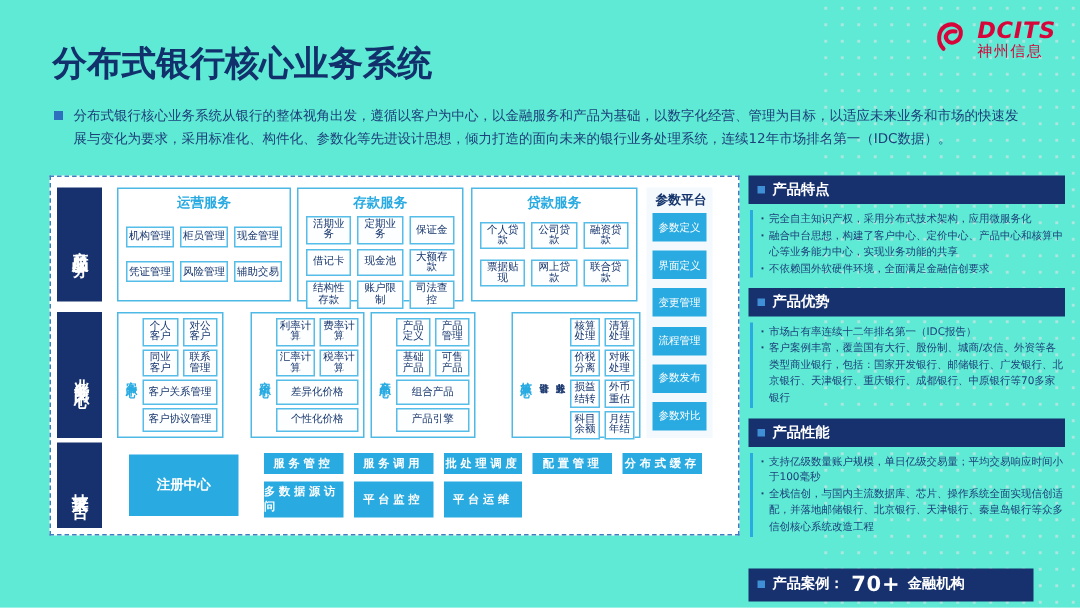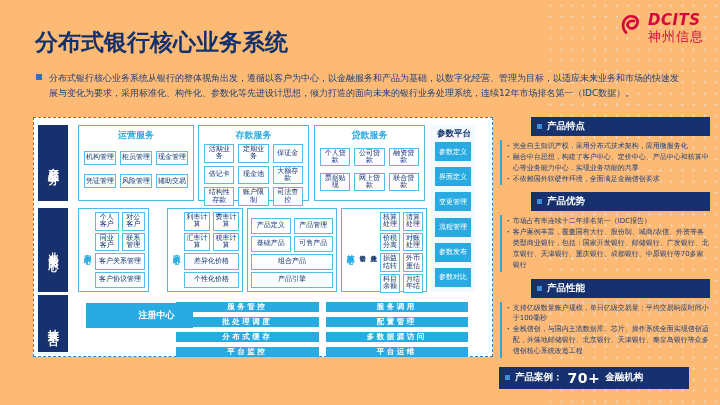--- a/index.html
+++ b/index.html
@@ -1,25 +1,25 @@
 <!DOCTYPE html>
 <html><head>
 <meta charset="utf-8">
 <style>
   html,body{margin:0;padding:0;}
   body{font-family:"DejaVu Sans",sans-serif;}
-  .stage{position:relative;width:720px;height:405px;background:#fdba74;overflow:hidden;}
+  .stage{position:relative;width:720px;height:405px;background:#5eead4;overflow:hidden;}
   .dots{position:absolute;right:0;top:0;width:175px;height:405px;
         background-image:radial-gradient(#dfe3e8 1px,transparent 1.3px);
         background-size:11px 11px;opacity:.6;}
   
   .logo{position:absolute;right:16px;top:13px;display:flex;align-items:flex-start;gap:4px;}
   .logo-txt{color:#d6063b;line-height:1;}
   .logo-brand{font-size:15px;font-weight:bold;font-style:italic;letter-spacing:.5px;}
-  .logo-sub{font-size:13px;margin-top:2px;letter-spacing:1px;}
+  .logo-sub{font-size:10px;margin-top:2px;letter-spacing:1px;}
   .page-title{position:absolute;left:35px;top:27px;font-size:23px;font-weight:bold;color:#12306b;margin:0;}
   .intro{position:absolute;left:36px;top:71px;width:645px;display:flex;}
   .intro-sq{width:6px;height:6px;background:#2e6fbe;margin-top:3px;flex:none;}
   .intro p{margin:0 0 0 7px;font-size:9px;line-height:1.7;color:#1d3f7a;}
   
   .diagram{position:absolute;left:33px;top:117px;width:458px;height:238px;
            border:1px dashed #3e7dc0;background:#fff;}
   .layer{position:absolute;left:4px;width:30px;background:#16316d;color:#fff;
          display:flex;align-items:center;justify-content:center;font-weight:bold;}
   .v{writing-mode:vertical-rl;text-orientation:upright;letter-spacing:2px;line-height:1;}
@@ -44,35 +44,35 @@
   
   .cap{position:absolute;top:90px;height:84px;border:1px solid #4fb9e6;background:#fff;
        display:flex;box-sizing:border-box;padding:3px;gap:2px;}
   .cap-label{color:#29abe2;font-weight:bold;font-size:7.5px;width:11px;
              display:flex;align-items:center;justify-content:center;flex:none;letter-spacing:1px;}
   .cap-sub{color:#14336b;font-size:6.5px;width:9px;display:flex;align-items:center;justify-content:center;flex:none;letter-spacing:0;}
   .cap-items{flex:1;display:flex;flex-direction:column;justify-content:space-between;gap:2px;}
   .cap-row{display:flex;gap:3px;flex:1;}
   .cap-row .item{flex:1;height:auto;}
   
-  .tech-main{position:absolute;left:52px;top:185px;width:73px;height:25px;font-size:9px;font-weight:bold;padding-left:34px;}
+  .tech-main{position:absolute;left:52px;top:185px;width:73px;height:41px;font-size:9px;font-weight:bold;}
   .tech-grid{position:absolute;left:142px;top:184px;width:292px;height:43px;
-             display:grid;grid-template-columns:repeat(2,1fr);gap:5px 7px;}
+             display:grid;grid-template-columns:repeat(5,1fr);gap:5px 7px;}
   .tech-btn{font-size:7.5px;letter-spacing:2.5px;font-weight:bold;}
   
   .rp{position:absolute;left:499px;top:117px;width:211px;}
   .rp-head{background:#16316d;color:#fff;font-weight:bold;font-size:9.5px;
-           display:flex;align-items:center;gap:5px;padding:3px 6px;margin-left:32px;}
+           display:flex;align-items:center;gap:5px;padding:3px 6px;}
   .head-sq{width:5px;height:5px;background:#3f8fd6;flex:none;}
   .rp-body{border-left:2px solid #29abe2;margin:4px 0 7px 1px;padding:1px 0 1px 5px;}
   .rp-body ul{margin:0;padding:0;list-style:none;}
   .rp-body li{font-size:7px;color:#1d3f7a;line-height:1.55;display:flex;}
   .rp-body li::before{content:"·";margin-right:3px;font-weight:bold;}
   .case-bar{background:#16316d;color:#fff;display:flex;align-items:center;gap:5px;
-            padding:3px 6px;width:178px;margin-top:9px;}
+            padding:3px 6px;width:178px;margin-top:21px;}
   .case-label{font-size:9.5px;font-weight:bold;}
   .case-num{font-size:14px;font-weight:bold;letter-spacing:.5px;}
   .case-suffix{font-size:9.5px;font-weight:bold;}
 </style>
 </head>
 <body>
 
 <div class="stage">
   <div class="dots"></div>
 
@@ -190,21 +190,21 @@
         </div>
         <div class="cap-row">
             <div class="item">差异化价格</div>
           </div>
         <div class="cap-row">
             <div class="item">个性化价格</div>
           </div>
       </div>
     </div>
 
-    <div class="cap" style="left:213px;width:90px;flex-direction:column;">
+    <div class="cap" style="left:213px;width:70px;">
       <div class="cap-label v">产品中心</div>
       <div class="cap-items">
         <div class="cap-row">
           <div class="item">产品定义</div>
           <div class="item">产品管理</div>
         </div>
         <div class="cap-row">
           <div class="item">基础产品</div>
           <div class="item">可售产品</div>
         </div>

